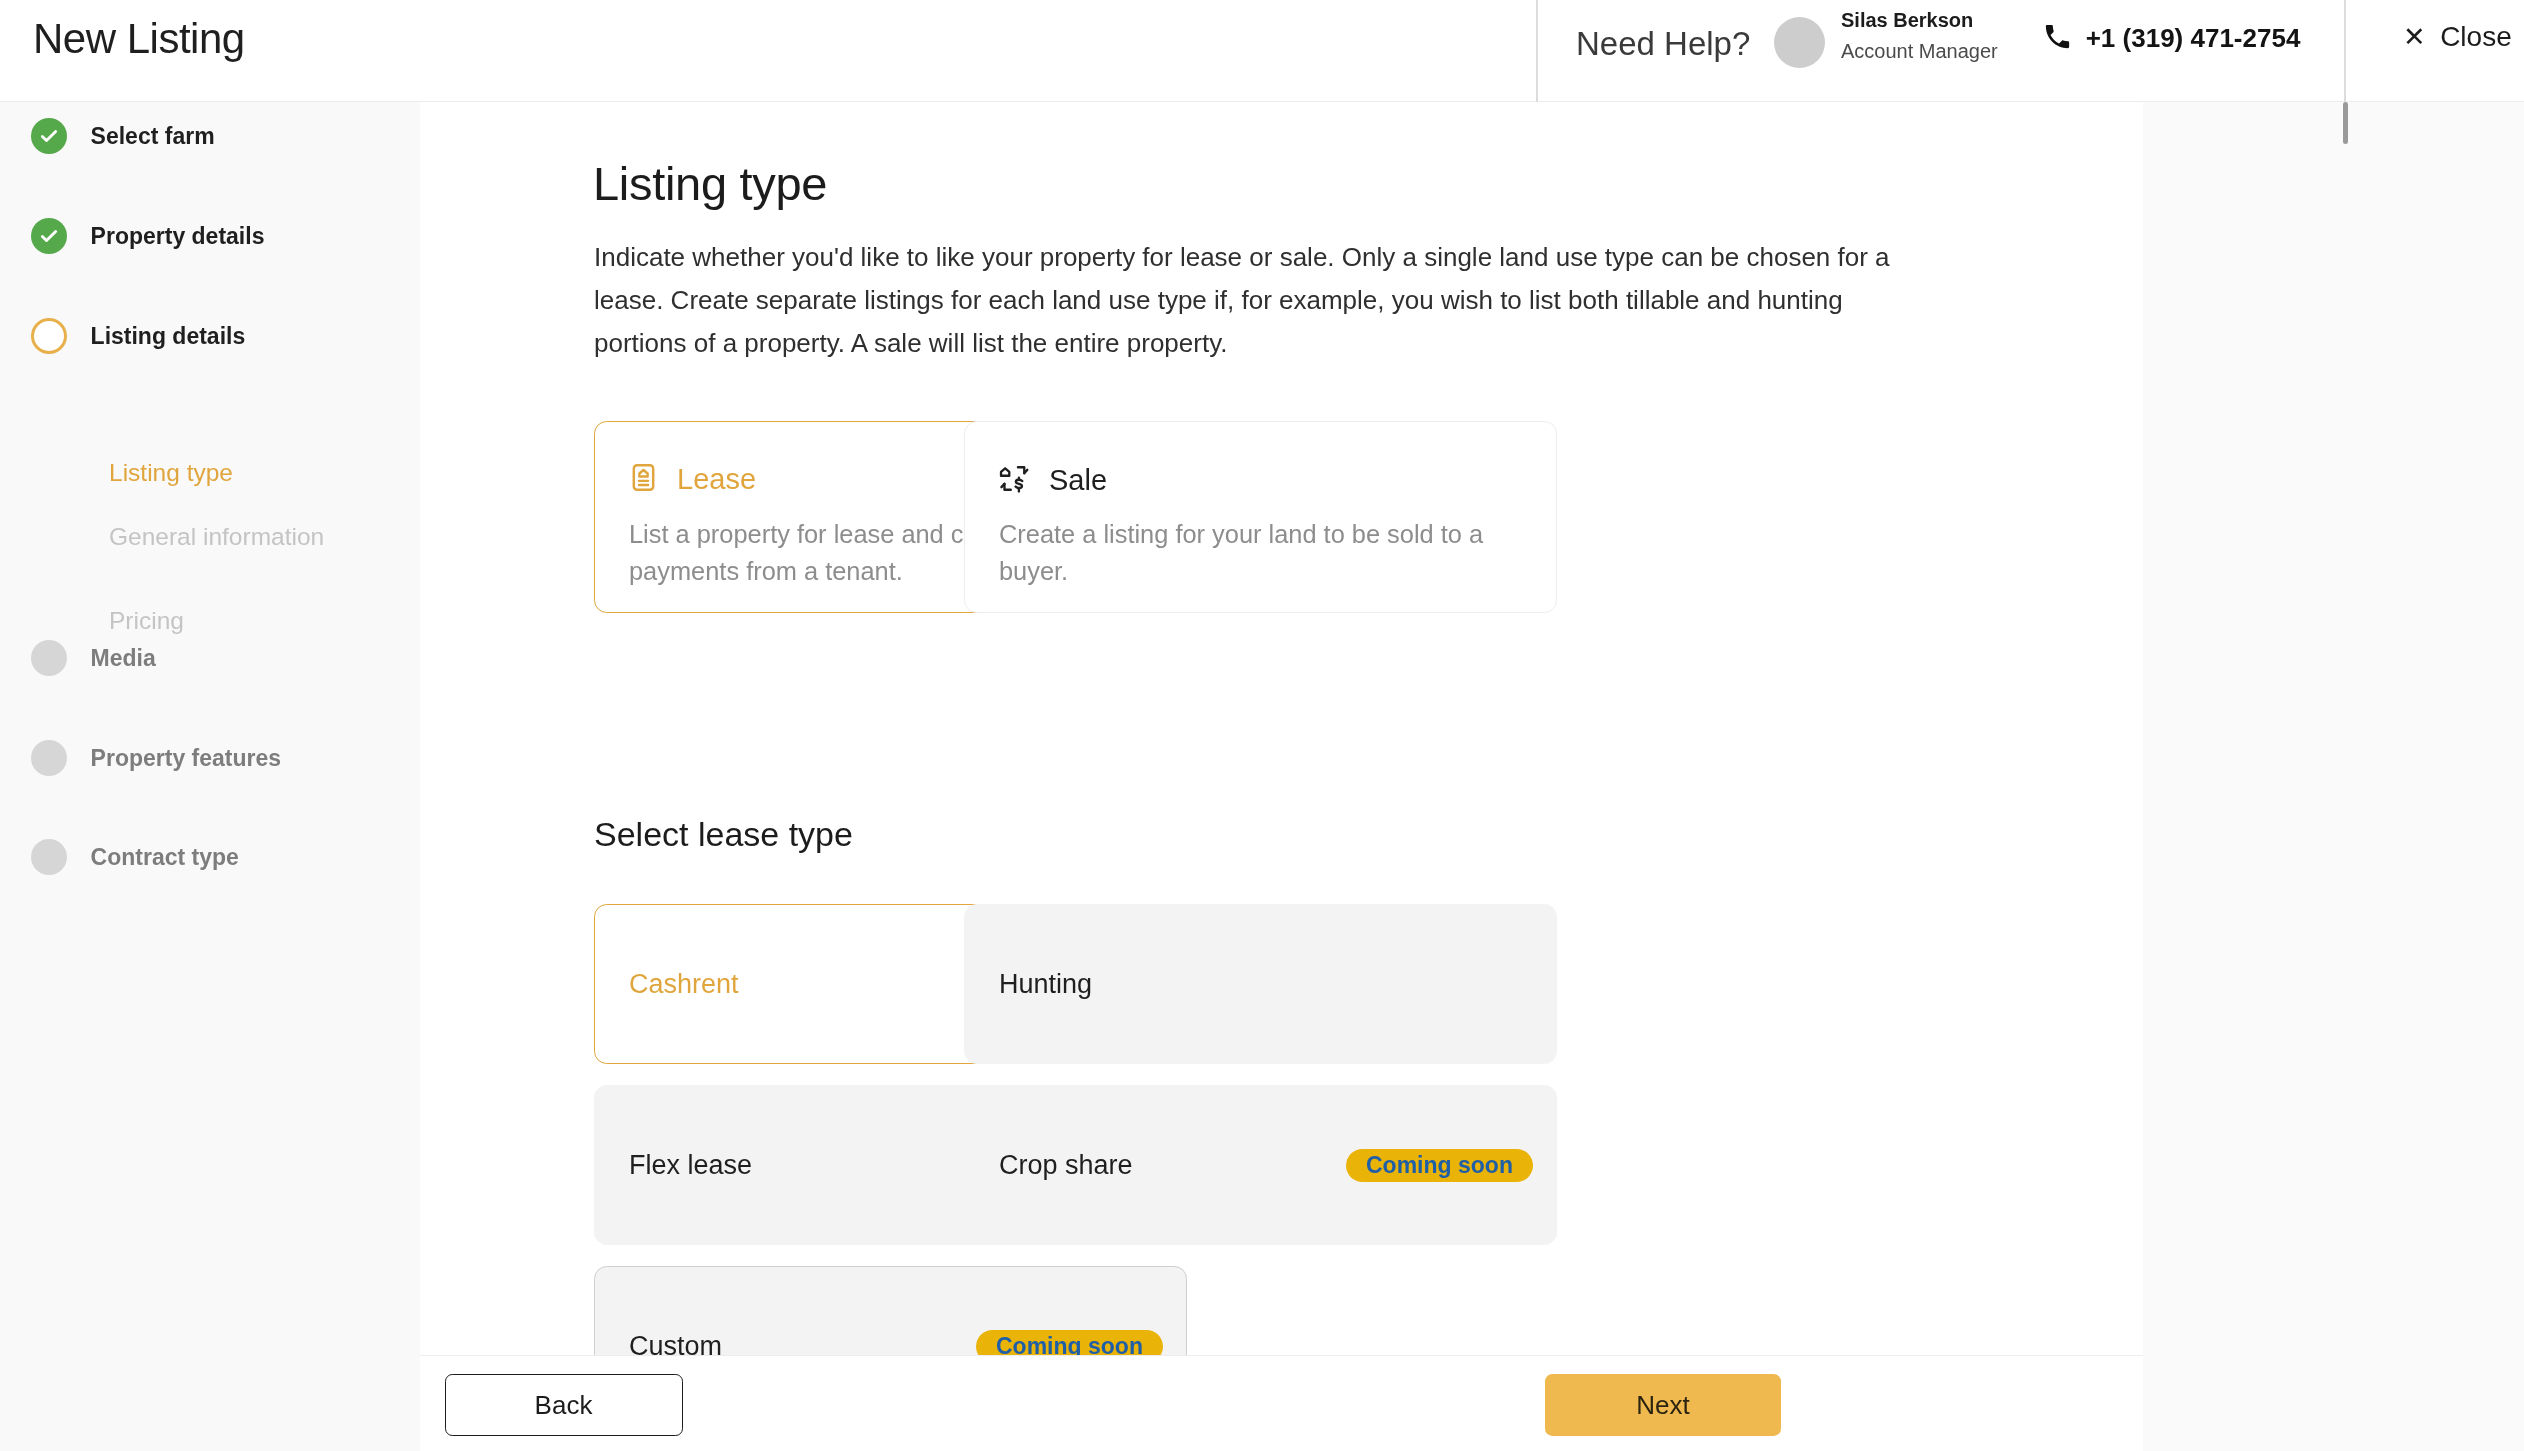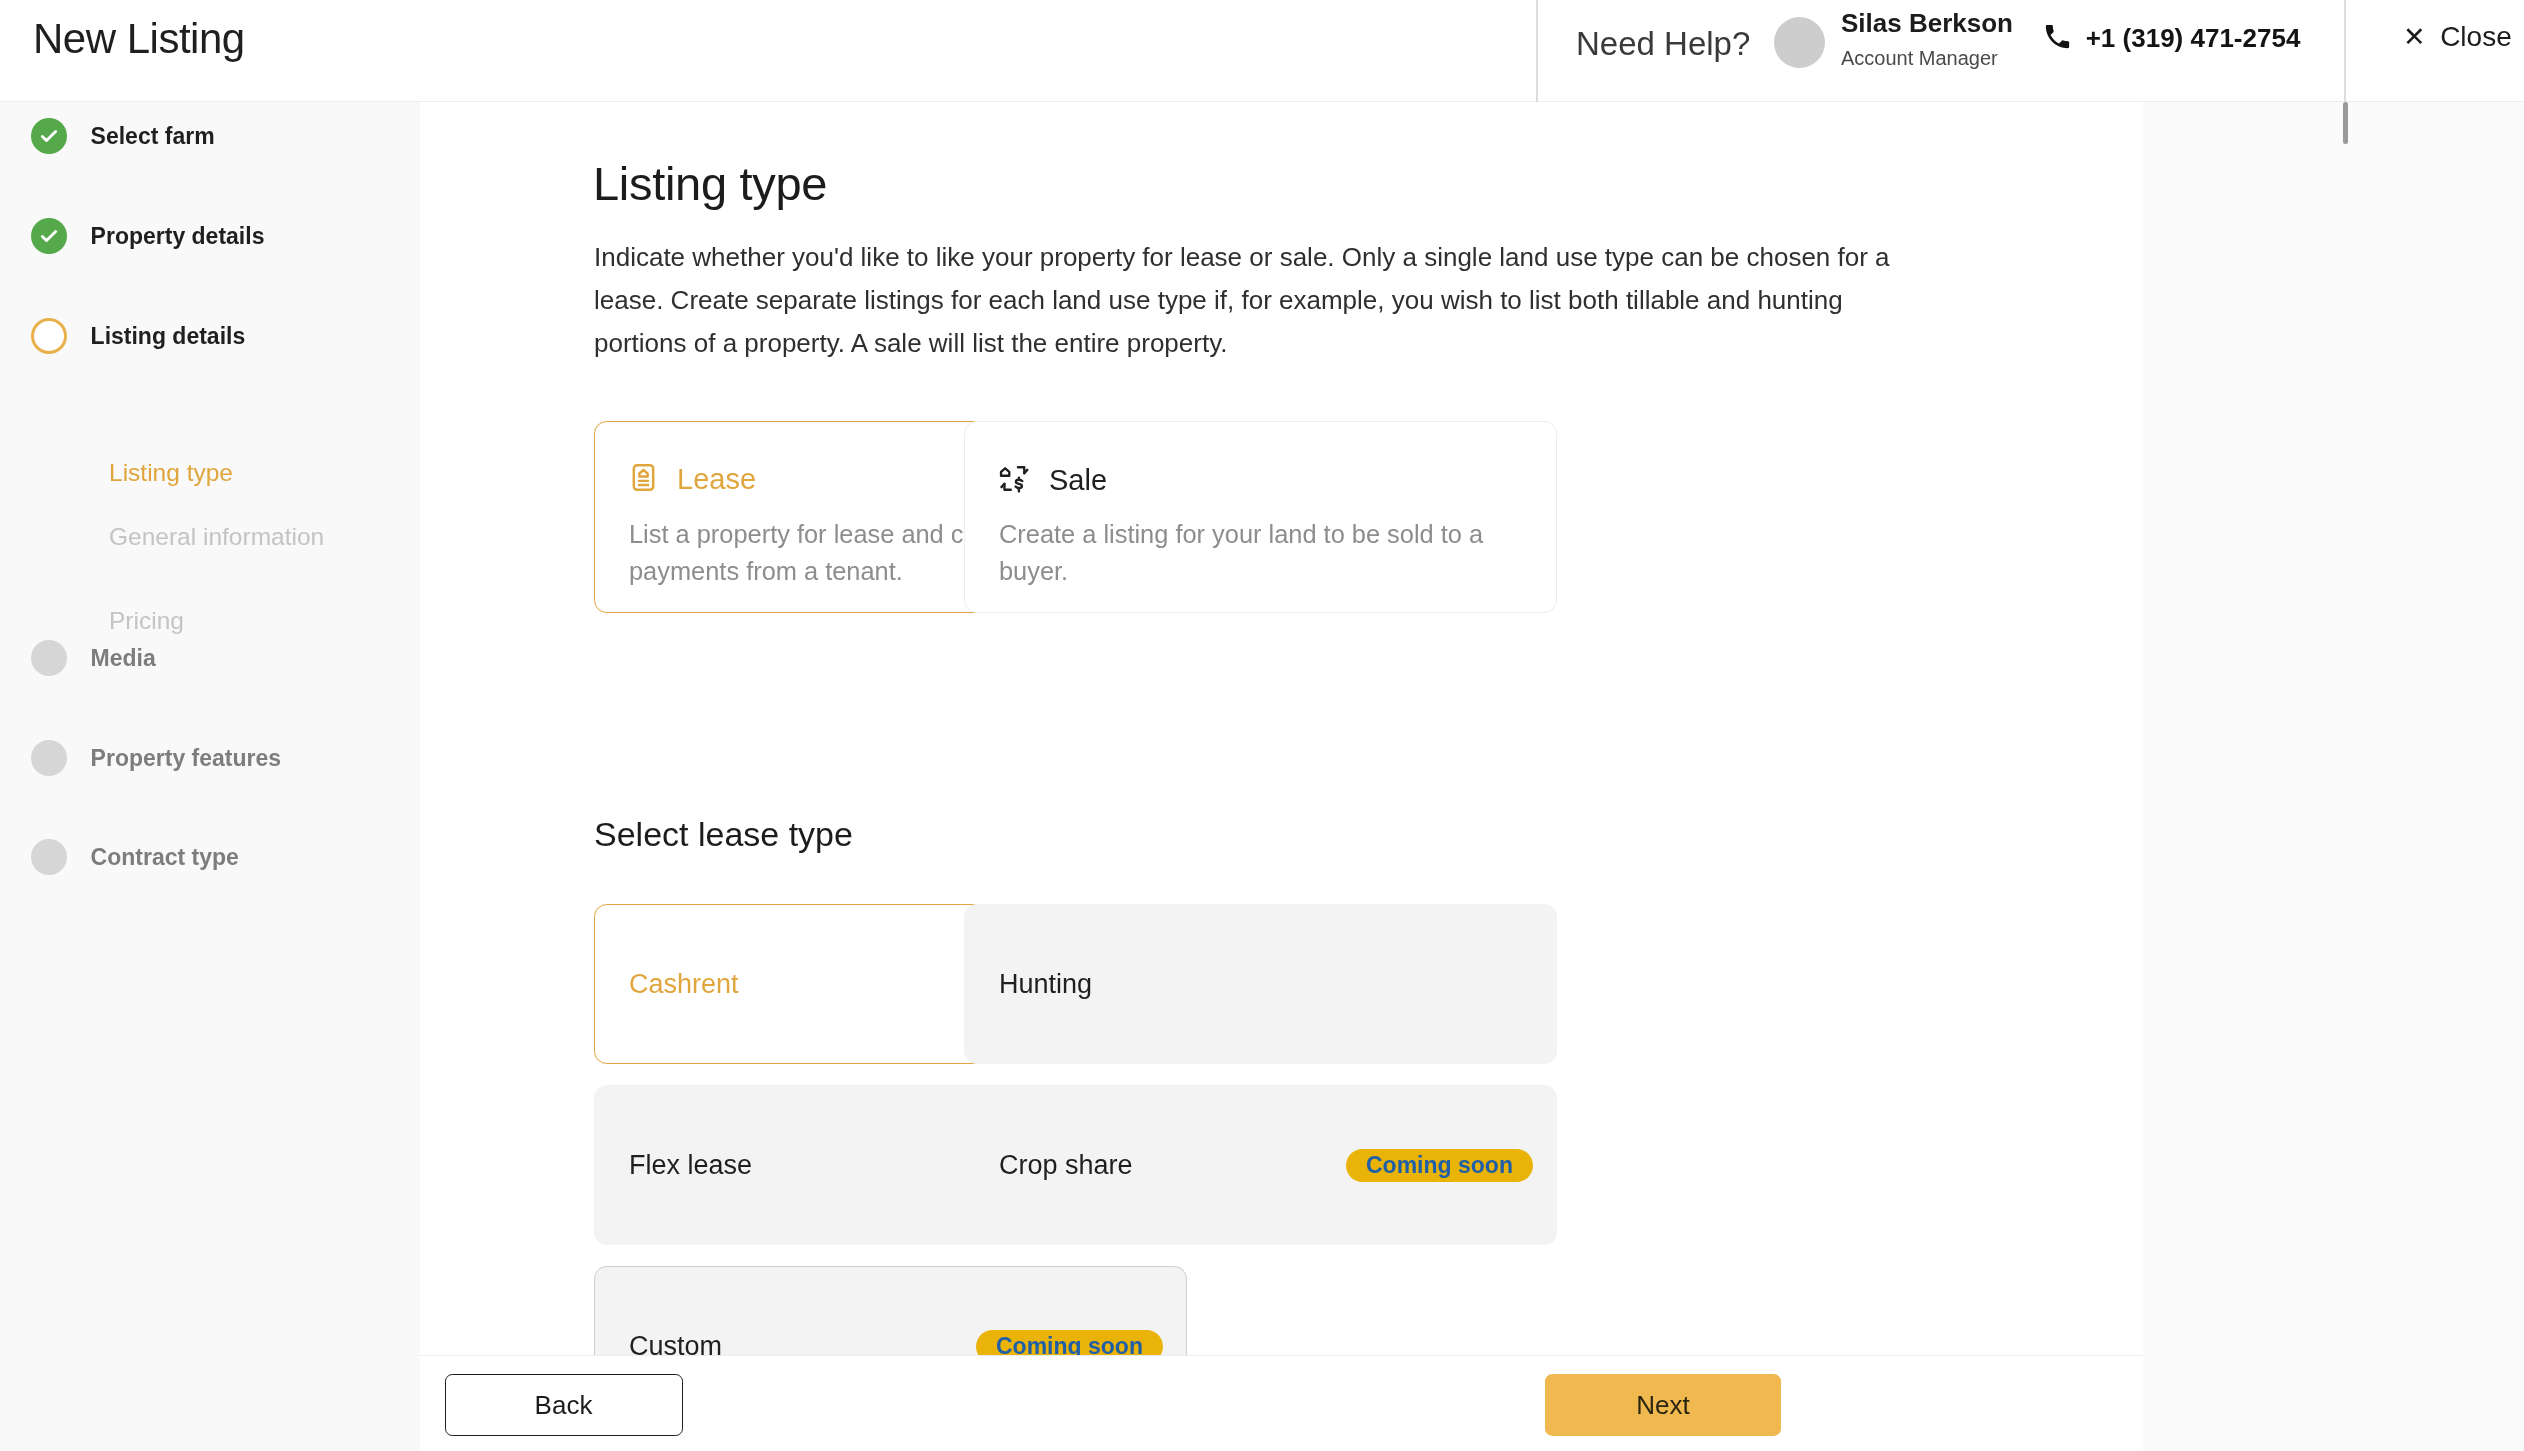--- a/index.html
+++ b/index.html
@@ -69,21 +69,21 @@
     border-radius: 50%;
     background: #cdcdcd;
   }
   .agent-block {
     position: absolute;
     left: 1841px;
     top: 9px;
     line-height: 1.1;
   }
   .agent-name {
-    font-size: 26px;
+    font-size: 20px;
     font-weight: 700;
     color: #1c1c1c;
     white-space: nowrap;
   }
   .agent-role {
     margin-top: 9px;
     font-size: 20px;
     font-weight: 400;
     color: #4a4a4a;
     white-space: nowrap;

